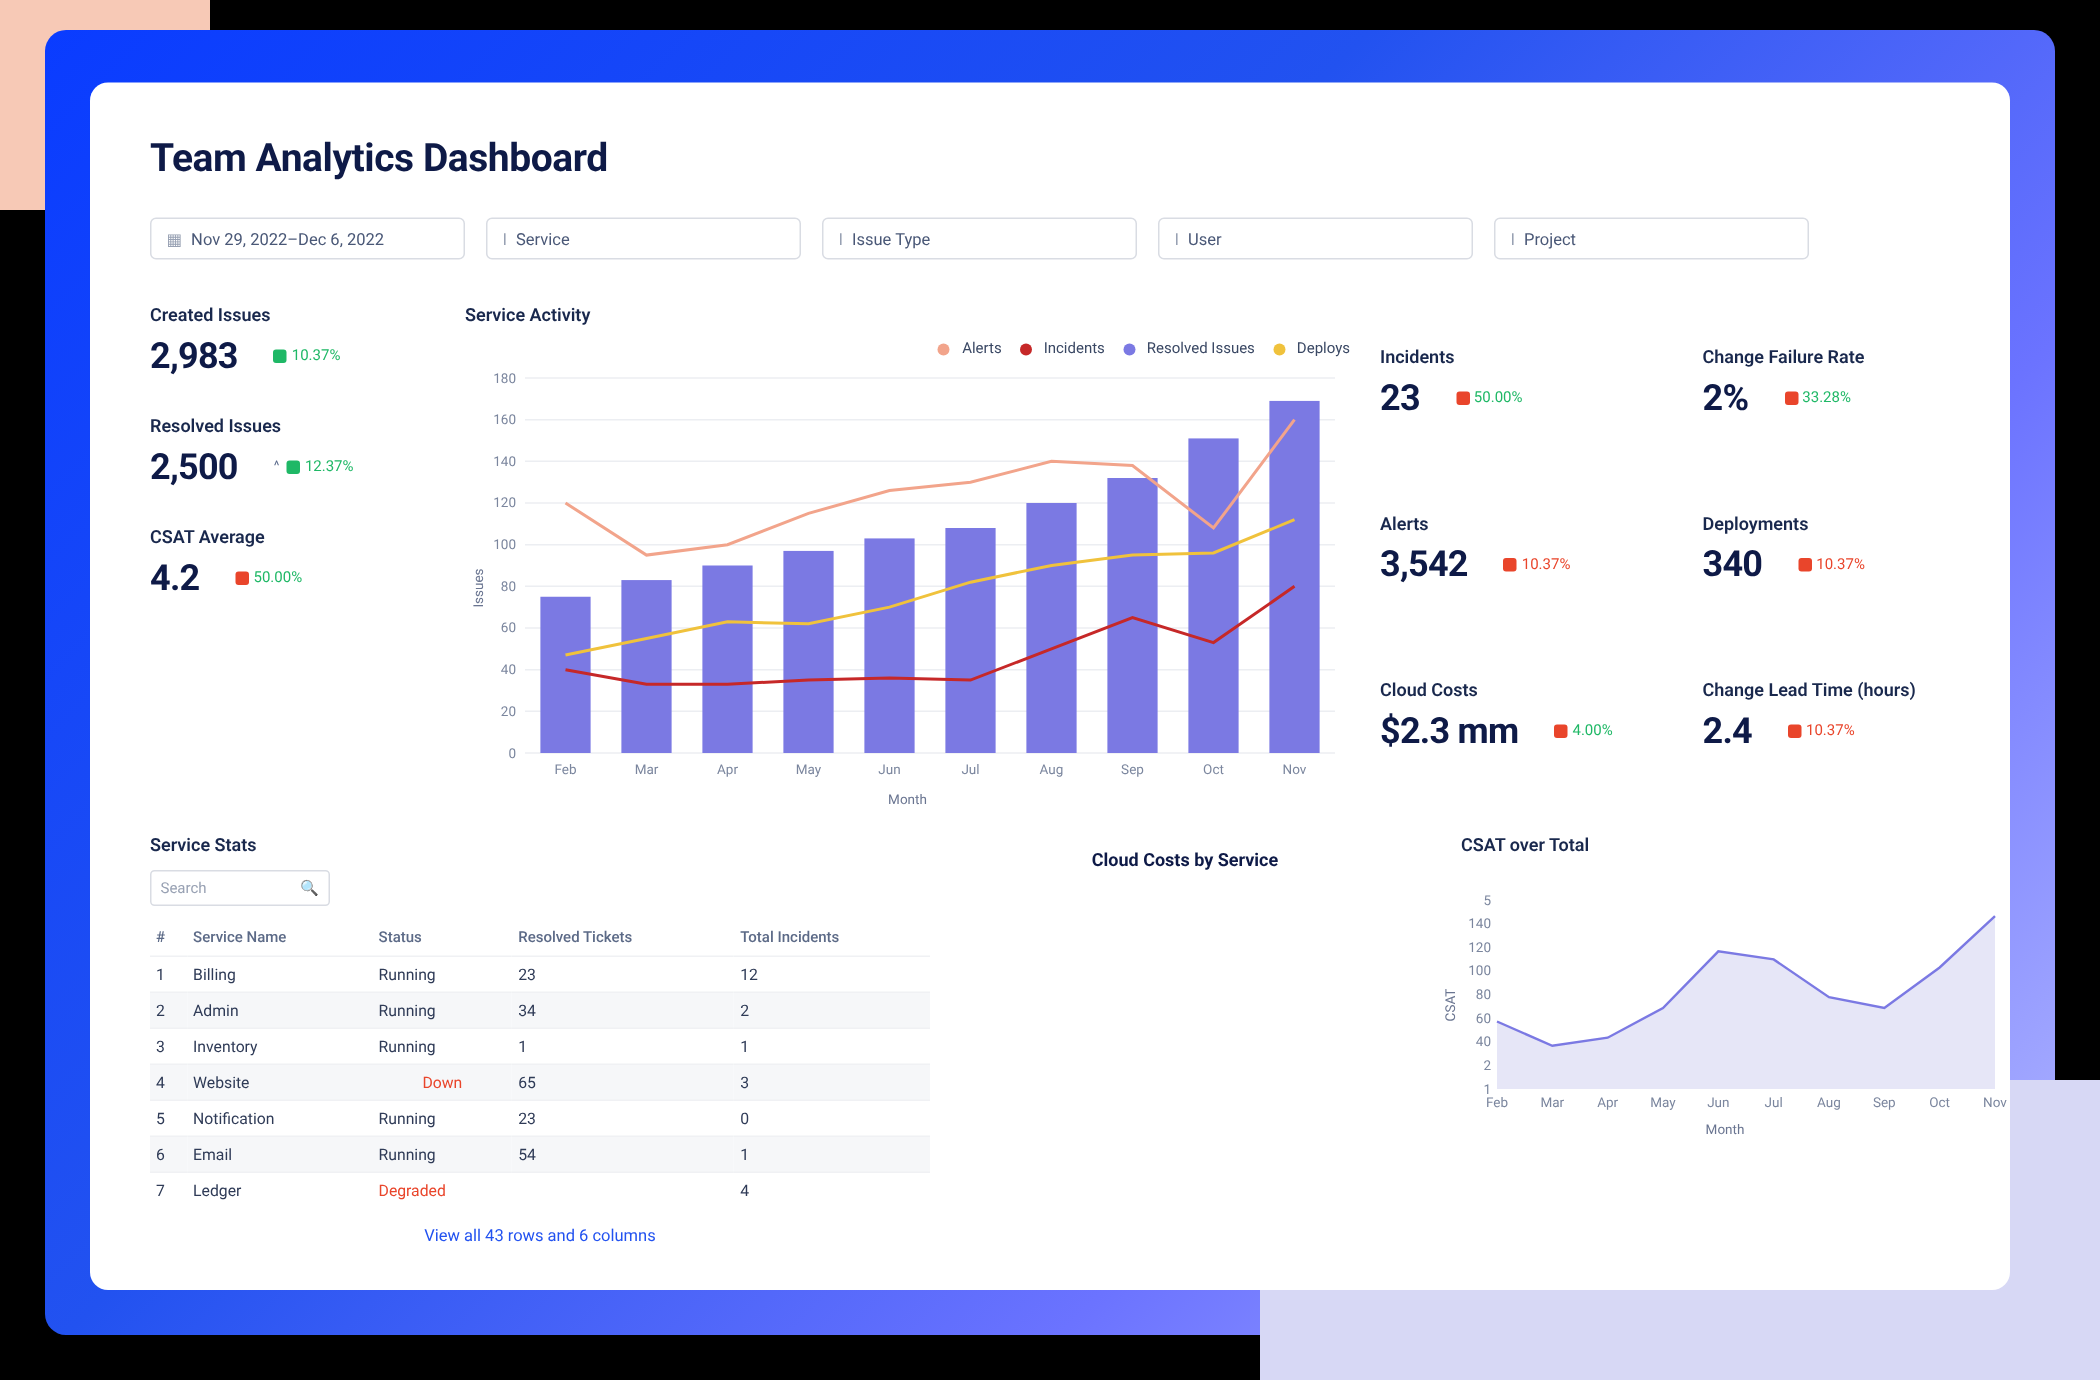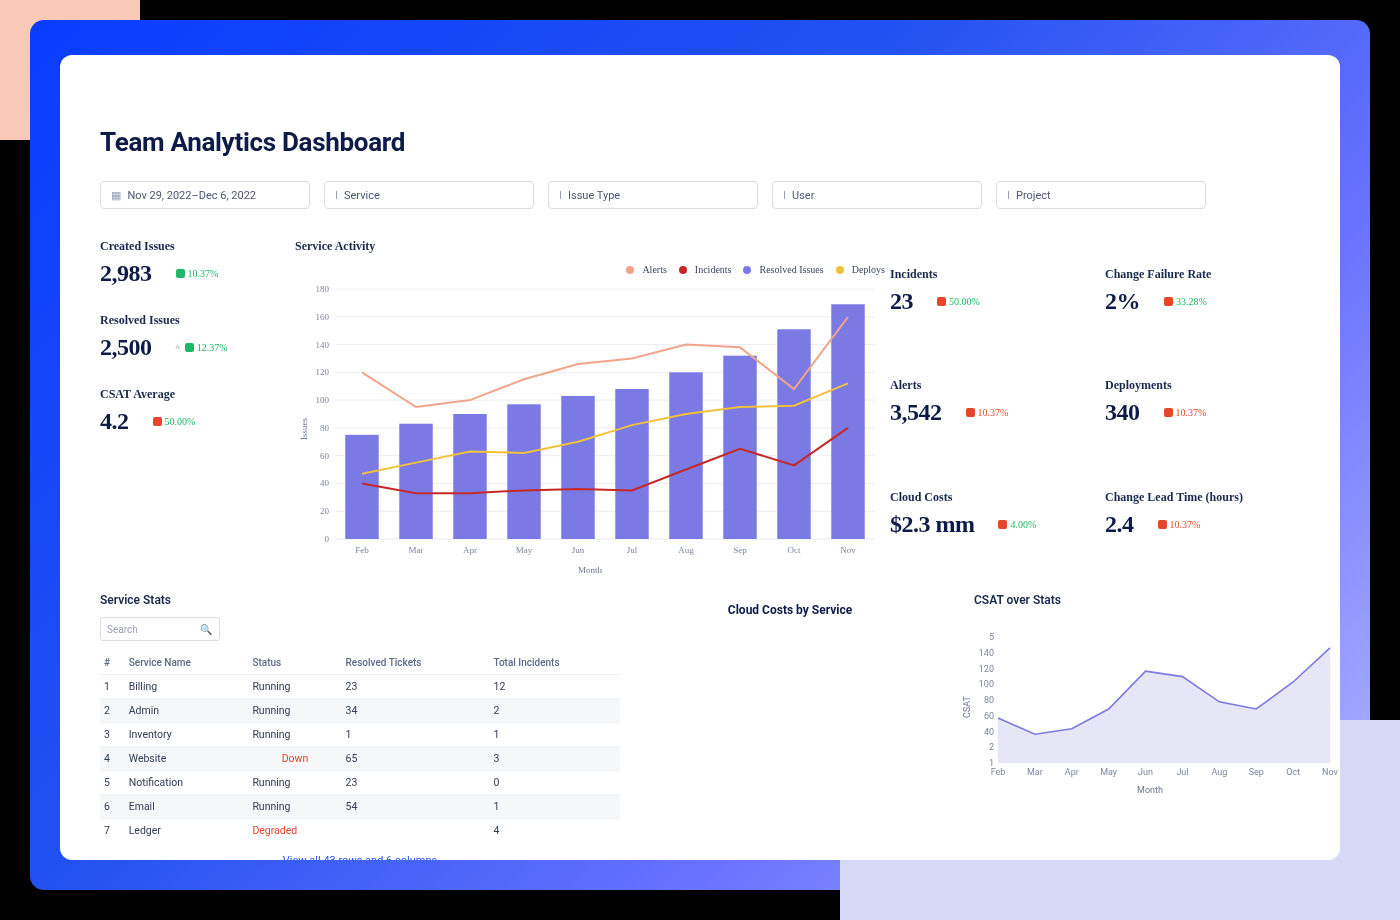--- a/index.html
+++ b/index.html
@@ -37,41 +37,40 @@
   .panel {
     position: absolute;
     top: 55px; left: 60px; right: 60px; bottom: 60px;
     background: #fff;
     border-radius: 12px;
     z-index: 5;
     padding: 36px 40px;
     color: #0a1b3d;
     overflow: hidden;
   }
-  h1 { font-size: 26px; font-weight: 700; color: #0e1a47; letter-spacing: -0.3px; margin-top: 36px; }
+  h1 { font-size: 26px; font-weight: 700; color: #0e1a47; letter-spacing: -0.3px; }
   .filters { display: flex; gap: 14px; margin-top: 24px; }
   .filter {
     border: 1px solid #d9dce3;
     border-radius: 4px;
     height: 28px;
     display: flex; align-items: center;
     padding: 0 10px;
     font-size: 11px; color: #4a5877;
     gap: 6px;
     flex: 1;
     max-width: 210px;
   }
   .filter.date { max-width: 210px; }
   .filter .ic { color: #98a1b3; font-size: 11px; }
   .main-grid {
     display: grid;
     grid-template-columns: 190px 590px 400px;
-    gap: 5px;
+    gap: 20px;
     margin-top: 30px;
-    font-family: Liberation Serif, serif;
   }
   .kpi { margin-bottom: 26px; }
   .kpi .label { font-size: 12px; color: #19284d; font-weight: 600; margin-bottom: 6px; }
   .kpi .val-row { display: flex; align-items: center; gap: 8px; }
   .kpi .value { font-size: 24px; font-weight: 700; color: #0e1a47; letter-spacing: -0.5px; }
   .delta { font-size: 10px; display: inline-flex; align-items: center; gap: 3px; padding-left: 16px; }
   .delta .sq { width: 9px; height: 9px; border-radius: 2px; display: inline-block; }
   .delta.green .sq { background: #1fb866; }
   .delta.red .sq   { background: #e9452b; }
   .delta.green { color: #1fb866; }
@@ -398,21 +397,21 @@
           </tbody>
       </table>
       <div class="view-all">View all 43 rows and 6 columns</div>
     </div>
 
     <div>
       <div class="cloud-title">Cloud Costs by Service</div>
     </div>
 
     <div class="csat-chart">
-      <div class="section-title" style="margin-left:14px">CSAT over Stats</div>
+      <div class="section-title" style="margin-left:14px">CSAT over Total</div>
       <svg viewBox="0 0 380 180">
           <text class="axis-label" x="34" y="149" text-anchor="end">1</text>
           <text class="axis-label" x="34" y="133.25" text-anchor="end">2</text>
           <text class="axis-label" x="34" y="117.5" text-anchor="end">40</text>
           <text class="axis-label" x="34" y="101.75" text-anchor="end">60</text>
           <text class="axis-label" x="34" y="86" text-anchor="end">80</text>
           <text class="axis-label" x="34" y="70.25" text-anchor="end">100</text>
           <text class="axis-label" x="34" y="54.5" text-anchor="end">120</text>
           <text class="axis-label" x="34" y="38.75" text-anchor="end">140</text>
           <text class="axis-label" x="34" y="23" text-anchor="end">5</text>

